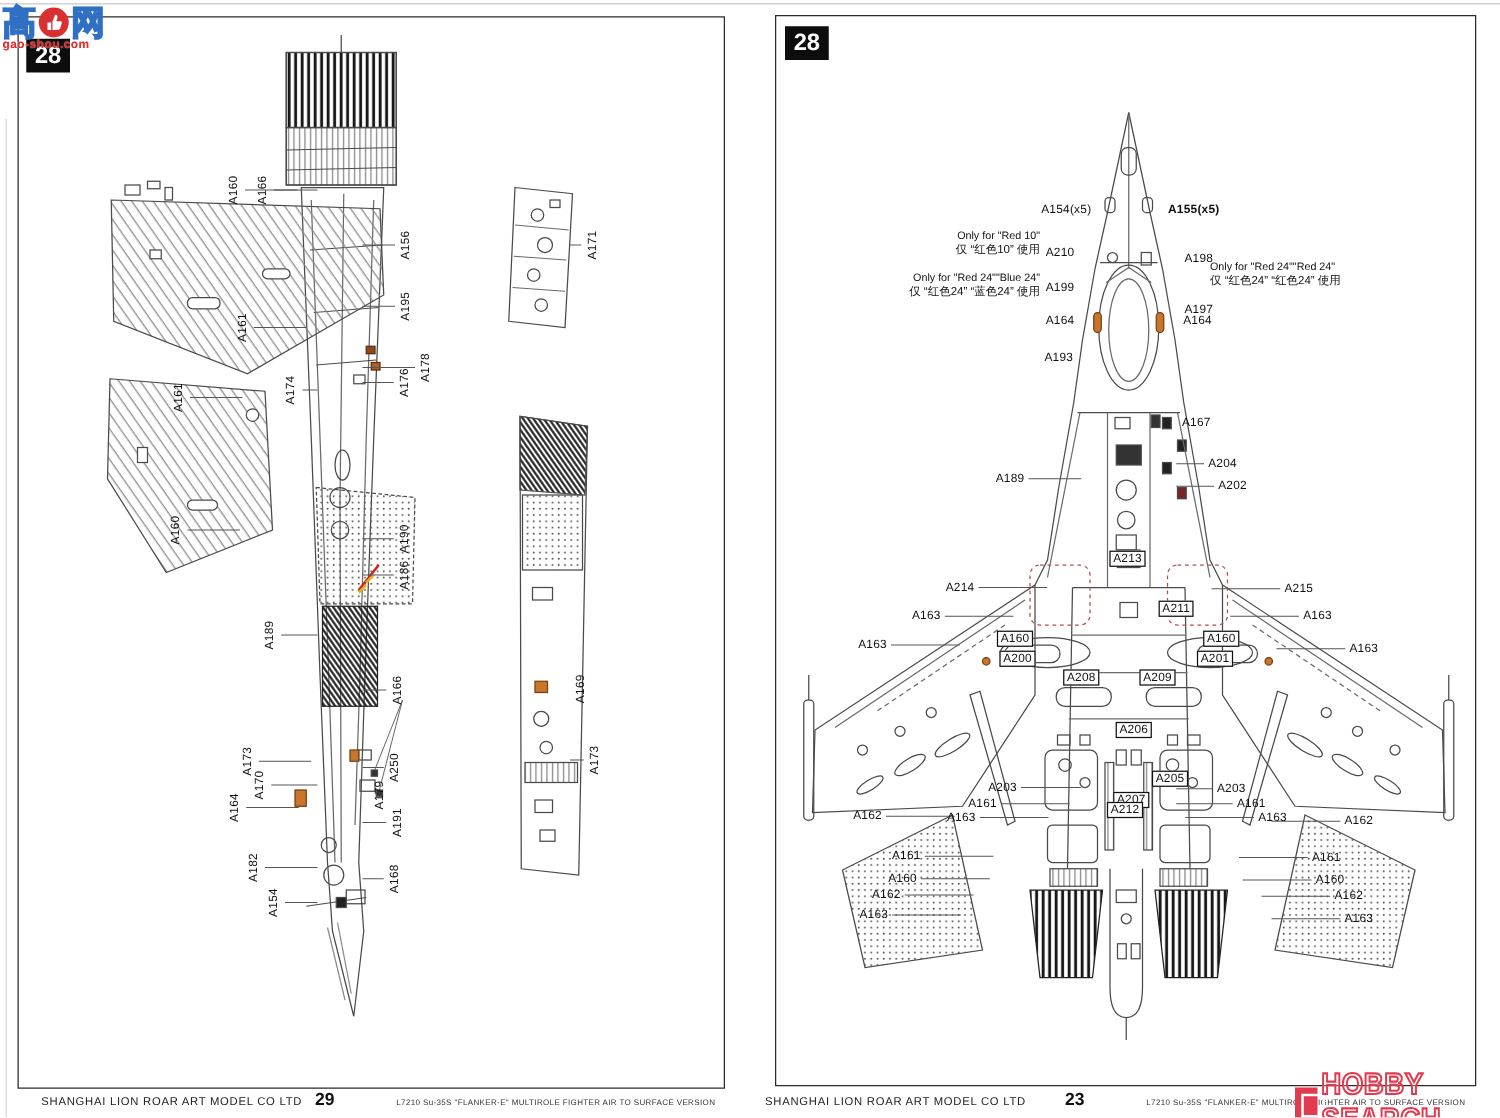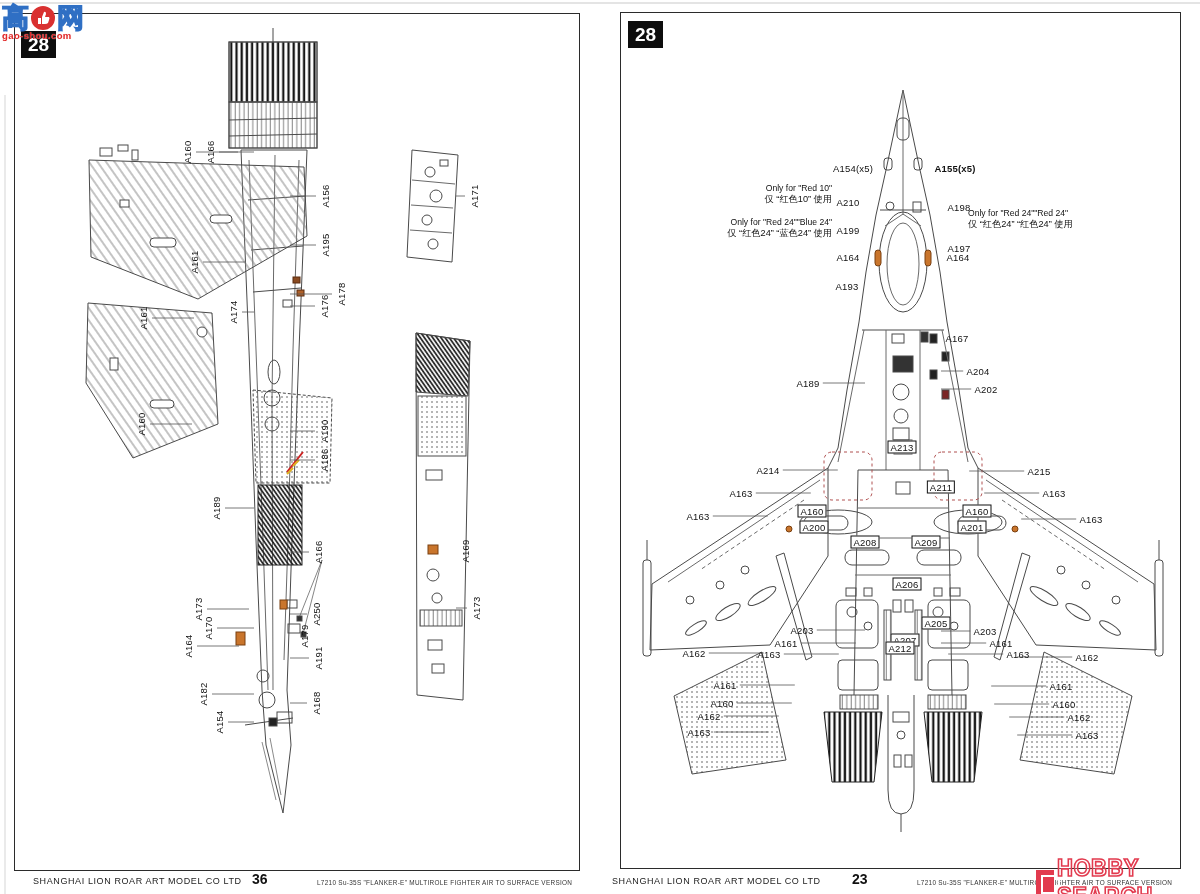--- a/index.html
+++ b/index.html
@@ -316,21 +316,21 @@
       </g>
   </svg>
 
   <div class="frame" id="frameL"></div>
   <div class="frame" id="frameR"></div>
 
   <div class="step" id="stepL">28</div>
   <div class="step" id="stepR">28</div>
 
   <div class="footer-company" style="left:33px;top:876px">SHANGHAI LION ROAR ART MODEL CO LTD</div>
-  <div class="footer-page" style="left:252px;top:871px">36</div>
+  <div class="footer-page" style="left:252px;top:871px">29</div>
   <div class="footer-title" style="left:317px;top:879px">L7210  Su-35S  "FLANKER-E"  MULTIROLE  FIGHTER  AIR  TO  SURFACE  VERSION</div>
 
   <div class="footer-company" style="left:612px;top:876px">SHANGHAI LION ROAR ART MODEL CO LTD</div>
   <div class="footer-page" style="left:852px;top:871px">23</div>
   <div class="footer-title" style="left:917px;top:879px">L7210  Su-35S  "FLANKER-E"  MULTIROLE  FIGHTER  AIR  TO  SURFACE  VERSION</div>
 
   <div id="wmTL">
     <div class="row">
       <span class="wm-char">高</span>
       <svg width="26" height="26" viewBox="0 0 26 26">

